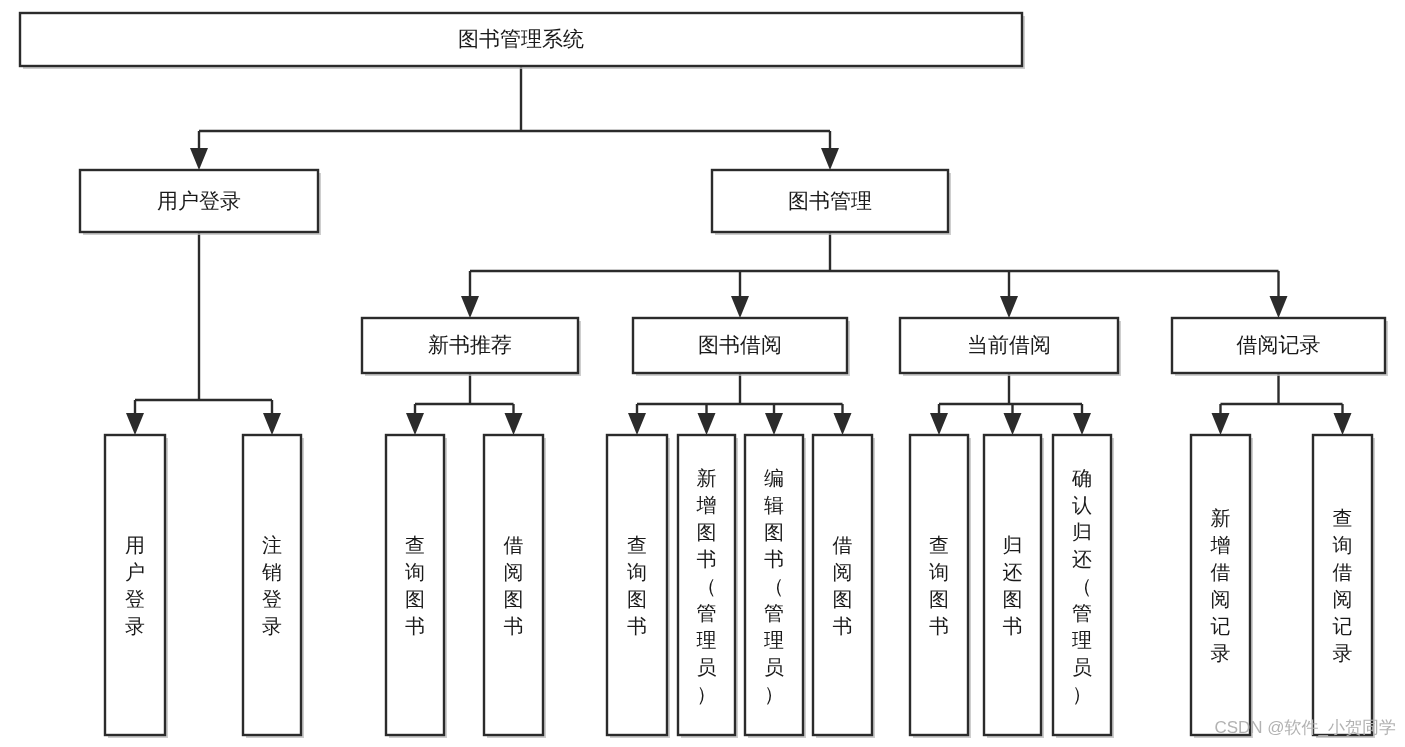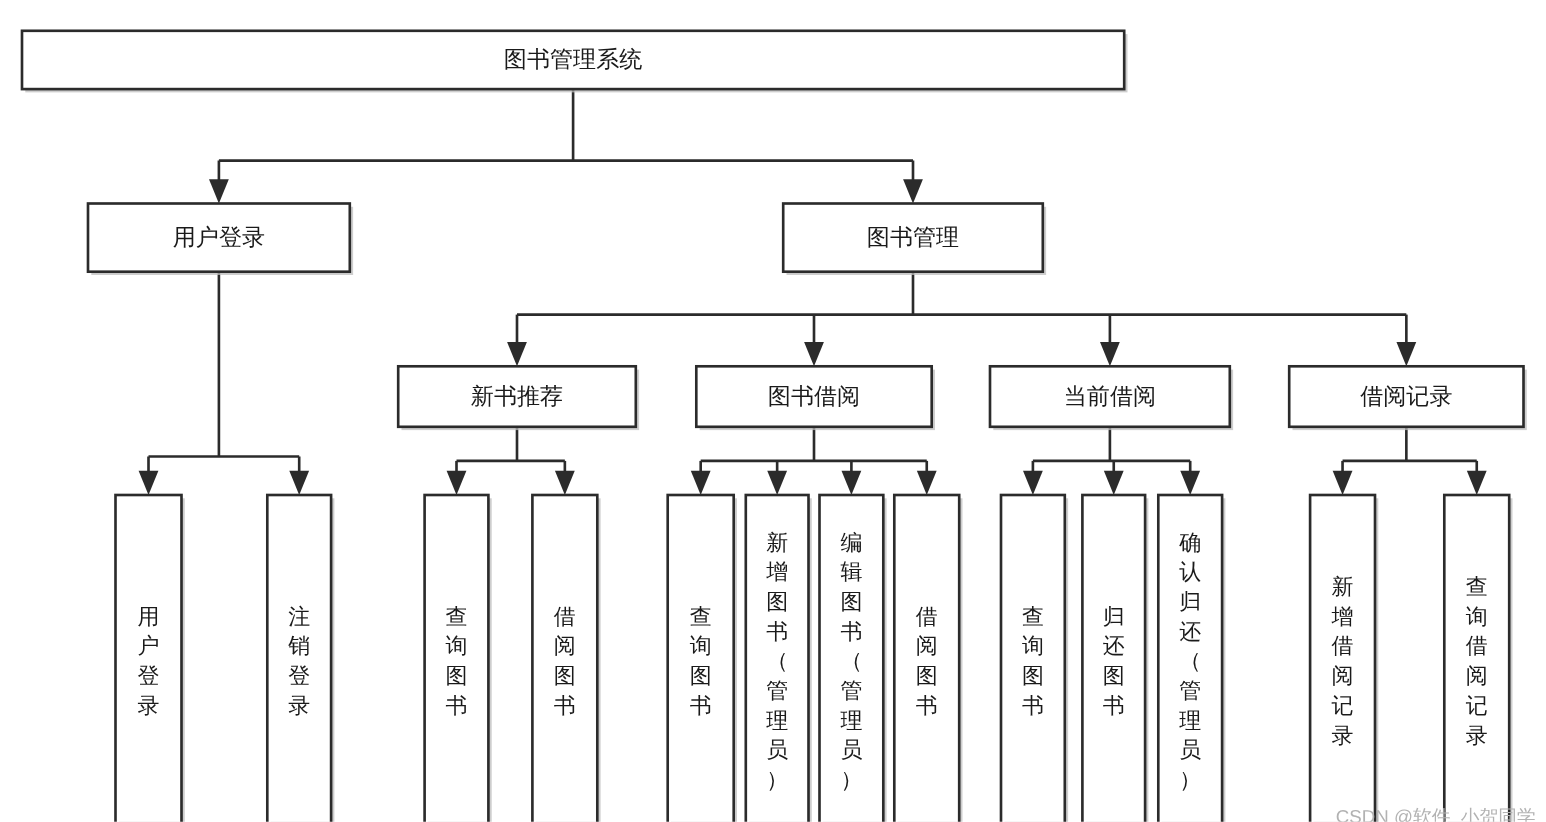--- a/index.html
+++ b/index.html
@@ -10,21 +10,21 @@
   body {
     width: 1405px;
     height: 747px;
     font-family: "Liberation Sans", "DejaVu Sans", sans-serif;
     overflow: hidden;
     position: relative;
   }
   #diagram-root {
     position: absolute;
     left: 0;
-    top: 15px;
+    top: 0;
     width: 1405px;
     height: 680px;
   }
   svg.flowchart {
     display: block;
     width: 1405px;
     height: 747px;
   }
   .node-rect {
     fill: #ffffff;

